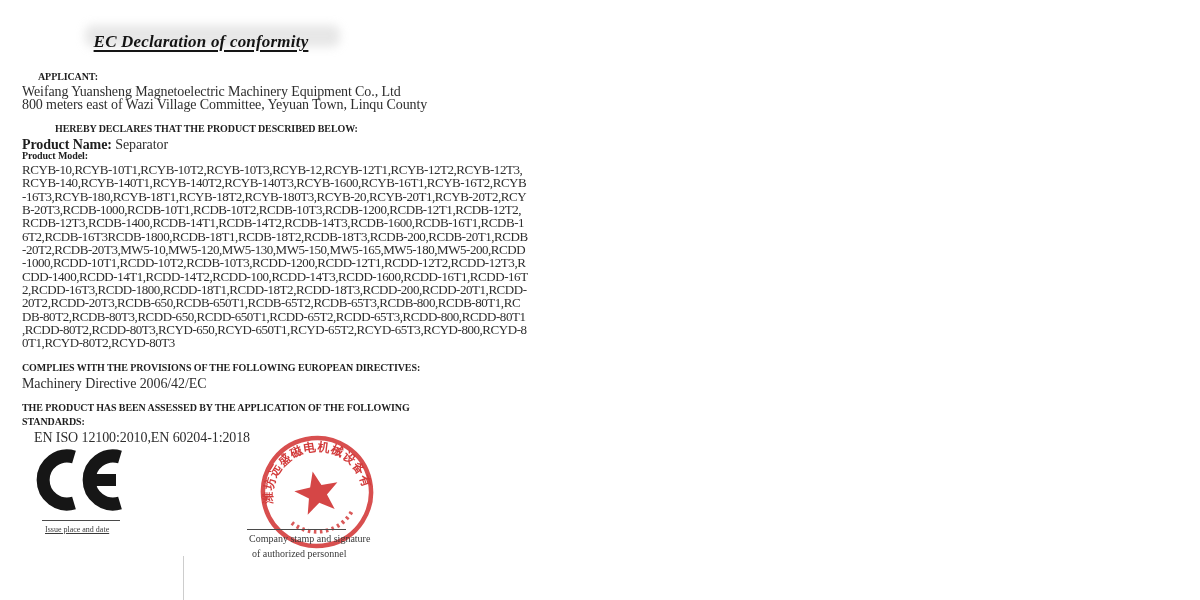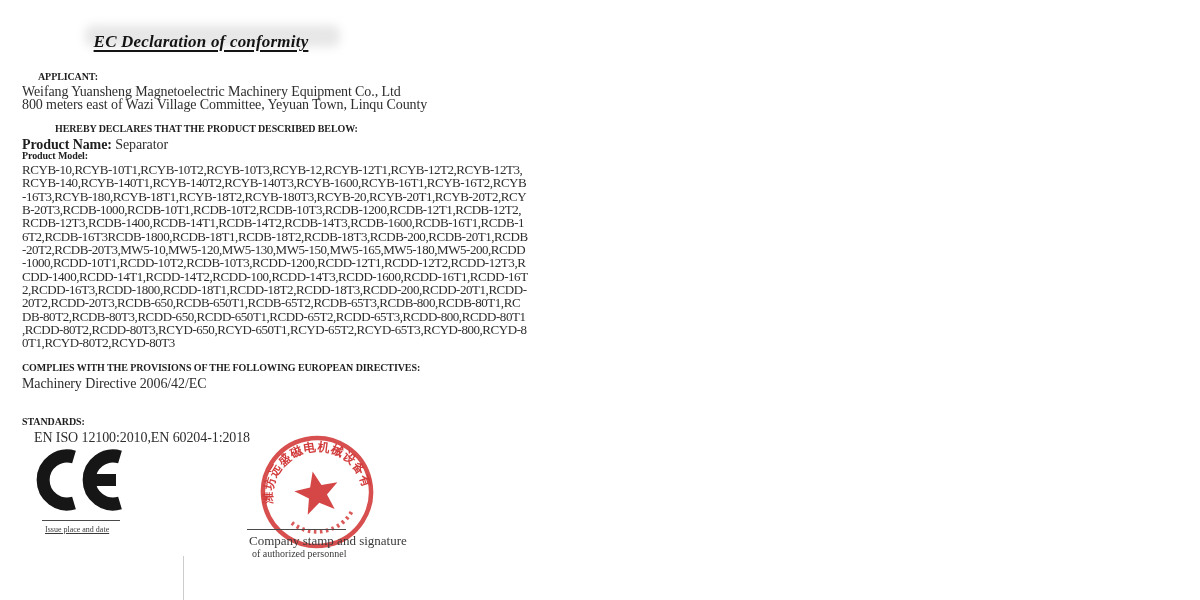--- a/index.html
+++ b/index.html
@@ -68,20 +68,21 @@
       <div>2,RCDD-16T3,RCDD-1800,RCDD-18T1,RCDD-18T2,RCDD-18T3,RCDD-200,RCDD-20T1,RCDD-</div>
       <div>20T2,RCDD-20T3,RCDB-650,RCDB-650T1,RCDB-65T2,RCDB-65T3,RCDB-800,RCDB-80T1,RC</div>
       <div>DB-80T2,RCDB-80T3,RCDD-650,RCDD-650T1,RCDD-65T2,RCDD-65T3,RCDD-800,RCDD-80T1</div>
       <div>,RCDD-80T2,RCDD-80T3,RCYD-650,RCYD-650T1,RCYD-65T2,RCYD-65T3,RCYD-800,RCYD-8</div>
       <div>0T1,RCYD-80T2,RCYD-80T3</div>
     </div>
 
   <div class="h" style="left:22px;top:362px;">COMPLIES WITH THE PROVISIONS OF THE FOLLOWING EUROPEAN DIRECTIVES:</div>
   <div class="t" style="left:22px;top:376px;">Machinery Directive 2006/42/EC</div>
 
+  <div class="h" style="left:22px;top:402px;">THE PRODUCT HAS BEEN ASSESSED BY THE APPLICATION OF THE FOLLOWING</div>
   <div class="h" style="left:22px;top:416px;">STANDARDS:</div>
   <div class="t" style="left:34px;top:430px;">EN ISO 12100:2010,EN 60204-1:2018</div>
 
   <svg class="ce" width="98" height="72" viewBox="0 0 98 72" aria-label="CE">
     <path d="M 46 13 A 24 24 0 1 0 46 59" fill="none" stroke="#161616" stroke-width="13"></path>
     <path d="M 92 13 A 24 24 0 1 0 92 59" fill="none" stroke="#161616" stroke-width="13"></path>
     <path d="M 63 36 H 88" fill="none" stroke="#161616" stroke-width="12"></path>
   </svg>
 
   <div class="rule" style="left:42px;top:520px;width:78px;"></div>
@@ -93,17 +94,17 @@
     </defs>
     <circle cx="61" cy="61" r="54" fill="none" stroke="#cf2b2b" stroke-width="4.5" opacity=".9"></circle>
     <path d="M 30 86 A 40 40 0 0 0 92 86" fill="none" stroke="#cf2b2b" stroke-width="4" stroke-dasharray="2.5 3.5" opacity=".85"></path>
     <text font-size="12" fill="#cf2b2b" font-weight="bold" letter-spacing="1">
       <textPath href="#seal-arc" startOffset="2%">潍坊远盛磁电机械设备有限公司</textPath>
     </text>
     <polygon fill="#cf2b2b" opacity=".95" points="61,40 66.8,55.2 83,55.6 70.2,65.6 74.8,81.2 61,72 47.2,81.2 51.8,65.6 39,55.6 55.2,55.2"></polygon>
   </svg>
 
   <div class="rule" style="left:247px;top:529px;width:99px;"></div>
-  <div class="small-cap" style="left:249px;top:533px;font-size:13px;">Company stamp and signature</div>
+  <div class="small-cap" style="left:249px;top:533px;font-size:10px;">Company stamp and signature</div>
   <div class="small-cap" style="left:252px;top:548px;font-size:10px;">of authorized personnel</div>
 
   <div class="artifact"></div>
 </div>
 
 </body></html>

